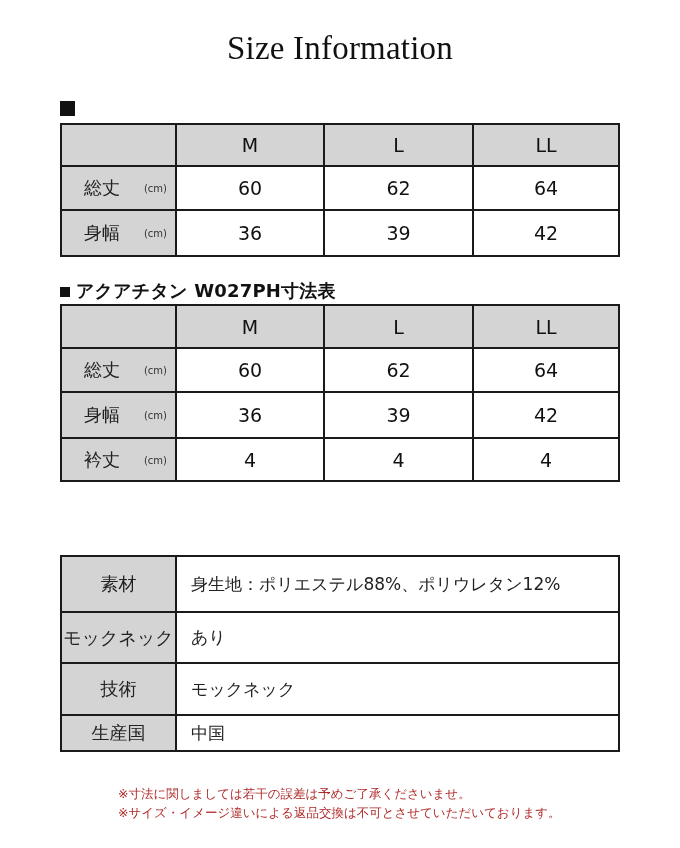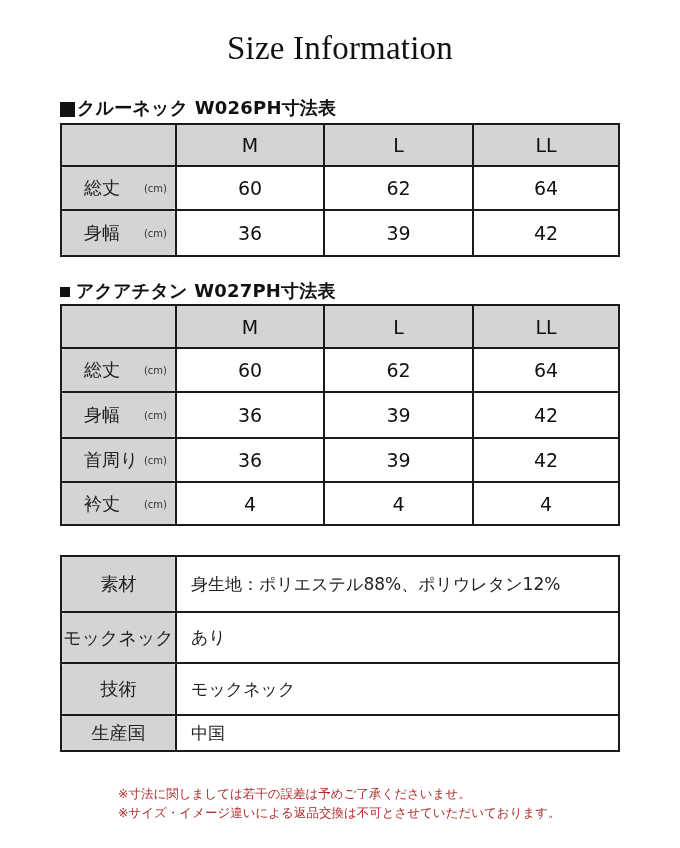--- a/index.html
+++ b/index.html
@@ -19,37 +19,37 @@
     }
     .section-heading .sq { display: inline-block; background: #111; vertical-align: middle; margin-right: 2px; }
     table.grid {
       position: absolute; left: 60px; border-collapse: collapse; table-layout: fixed;
     }
     table.grid td {
       border: 2px solid #1a1a1a; padding: 0; text-align: center; vertical-align: middle;
       font-size: 19px; color: #111;
     }
     table.grid td.head { background: #d4d4d4; }
-    table.grid td.label { background: #d4d4d4; text-align: left; padding-left: 22px; font-size: 18px; color: #222; border-radius: 6px; }
+    table.grid td.label { background: #d4d4d4; text-align: left; padding-left: 22px; font-size: 18px; color: #222; }
     table.grid td.label .unit { font-size: 10px; color: #333; position: absolute; }
     .label-wrap { position: relative; display: block; }
     .label-wrap .unit { right: 8px; top: 50%; transform: translateY(-50%); }
     table.spec td.label { text-align: center; padding-left: 0; font-size: 18px; }
     table.spec td.value { text-align: left; padding-left: 14px; font-size: 17px; color: #222; }
     .notes {
       position: absolute; left: 118px; top: 784px; font-size: 12.5px; color: #b02a2a; line-height: 19px;
     }
   </style>
 </head>
 <body>
 
 <div class="title">Size Information</div>
 
 <div class="section-heading" style="top:96px;">
-  <span class="sq" style="width:15px;height:15px;"></span><span>クルーネック W026PH寸法表</span>
+  <span class="sq" style="width:15px;height:15px;"></span>
 </div>
 <table class="grid" style="top:123px; width:558px;">
   <colgroup>
       <col style="width:115px">
       <col style="width:148px">
       <col style="width:149px">
       <col style="width:146px">
     </colgroup>
   <tbody>
       <tr style="height:42px;">
@@ -103,28 +103,20 @@
     <td>64</td>
   </tr>
   <tr style="height:46px;">
     <td class="label">
           <span class="label-wrap"><span>身幅</span><span class="unit">(cm)</span></span>
         </td>
     <td>36</td>
     <td>39</td>
     <td>42</td>
   </tr>
-  <tr style="height:44px;">
-    <td class="label">
-          <span class="label-wrap"><span>首周り</span><span class="unit">(cm)</span></span>
-        </td>
-    <td>36</td>
-    <td>39</td>
-    <td>42</td>
-  </tr>
   <tr style="height:43px;">
     <td class="label">
           <span class="label-wrap"><span>衿丈</span><span class="unit">(cm)</span></span>
         </td>
     <td>4</td>
     <td>4</td>
     <td>4</td>
   </tr>
 </tbody>
   </table>

